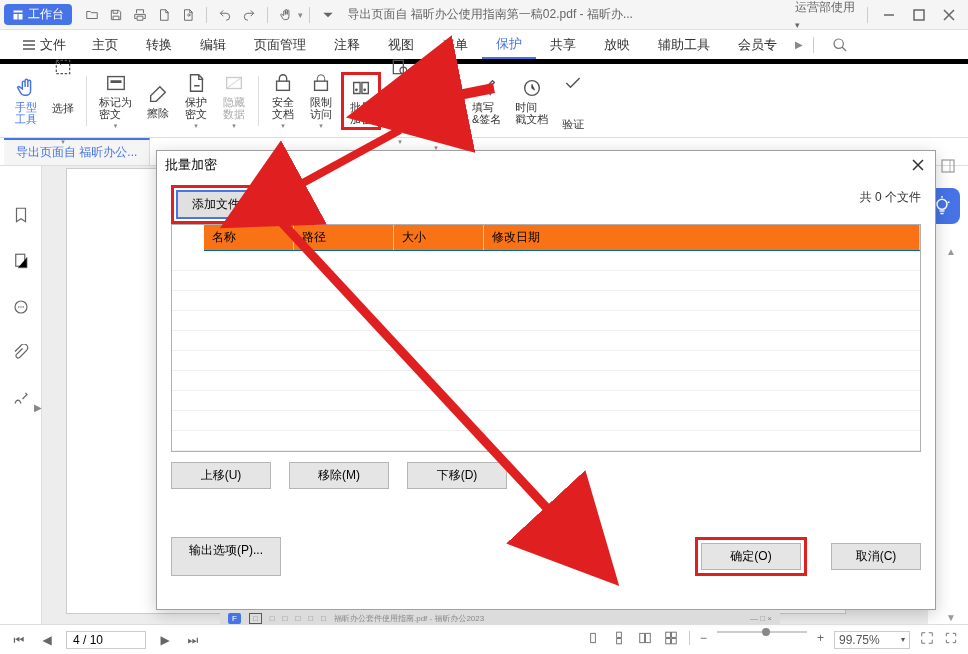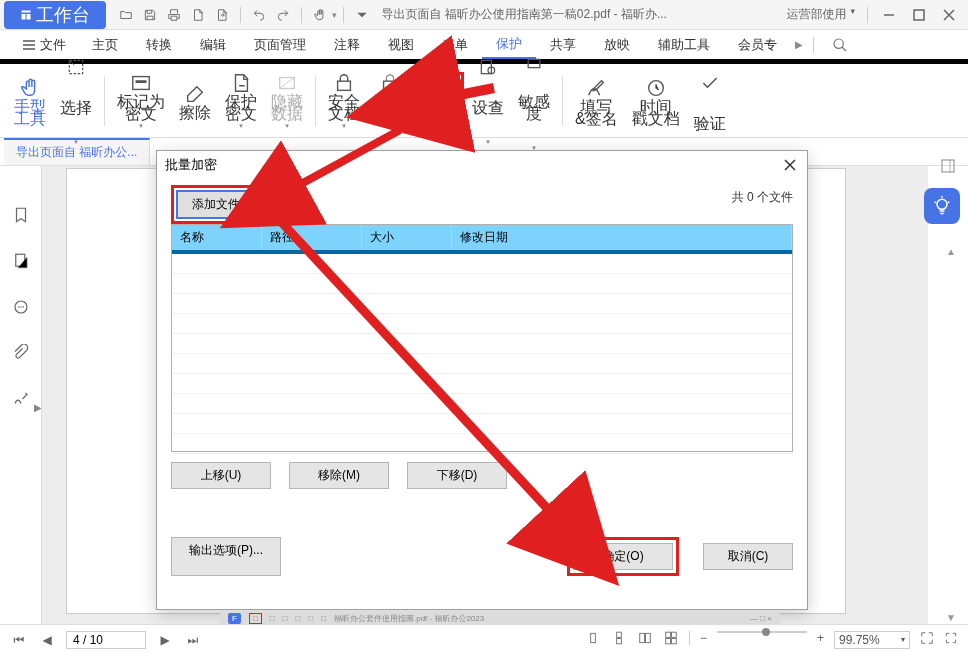--- a/index.html
+++ b/index.html
@@ -1,43 +1,43 @@
 <!DOCTYPE html>
 <html><head>
 <meta charset="utf-8">
 <style>
 * { box-sizing: border-box; margin: 0; padding: 0; font-family: "Microsoft YaHei", sans-serif; }
 body { background: #fff; width: 968px; height: 654px; overflow: hidden; position: relative; }
 
 
 .titlebar { height: 30px; display: flex; align-items: center; background: #f5f5f5; border-bottom: 1px solid #e0e0e0; padding: 0 4px; font-size: 12px; }
-.app-badge { background: #4674e6; color: #fff; padding: 2px 16px; border-radius: 4px; display: flex; align-items: center; gap: 4px; margin-right: 8px; font-size: 18px; }
+.app-badge { background: #4674e6; color: #fff; padding: 2px 8px; border-radius: 4px; display: flex; align-items: center; gap: 4px; margin-right: 8px; font-size: 12px; }
 .titlebar-icon { width: 24px; height: 24px; display: inline-flex; align-items: center; justify-content: center; color: #666; cursor: pointer; }
 .titlebar-icon svg { width: 14px; height: 14px; }
 .titlebar-sep { width: 1px; height: 16px; background: #ccc; margin: 0 6px; }
 .doc-title { flex: 1; color: #666; margin: 0 8px; white-space: nowrap; overflow: hidden; text-overflow: ellipsis; font-size: 12px; }
-.dept-dd { color: #666; font-size: 12px; padding: 0 6px; display: flex; gap: 4px; }
+.dept-dd { color: #666; font-size: 12px; padding: 0 6px; display: flex; gap: 4px; flex-direction: column; }
 .win-btns { display: flex; }
 .win-btn { width: 30px; height: 28px; display: flex; align-items: center; justify-content: center; color: #666; }
 
 
 .menubar { height: 34px; display: flex; align-items: center; padding: 0 10px; font-size: 13px; border-bottom: 5px solid #000000; gap: 0; }
 .menu-file-btn { display: flex; align-items: center; color: #333; padding: 0 12px; height: 100%; cursor: pointer; gap: 4px; }
 .menu-item { padding: 0 14px; height: 100%; display: flex; align-items: center; color: #333; cursor: pointer; }
 .menu-item.active { color: #4674e6; border-bottom: 2px solid #4674e6; }
 .menu-arrow { color: #888; font-size: 10px; padding: 0 4px; }
 .search-icon-right { margin-left: 12px; color: #777; }
 
 
 .ribbon { height: 74px; display: flex; align-items: center; padding: 4px 8px; border-bottom: 1px solid #ddd; gap: 2px; }
 .rbtn { display: flex; flex-direction: column; align-items: center; justify-content: center; padding: 2px 6px; font-size: 11px; color: #333; cursor: pointer; min-width: 36px; gap: 2px; position: relative; }
 .rbtn.small { min-width: 30px; gap: 24px; }
 .rbtn.dim { color: #aaa; }
 .rbtn .icn { width: 22px; height: 22px; display: flex; align-items: center; justify-content: center; color: #555; }
-.rbtn .lbl { font-size: 16px; line-height: 12px; text-align: center; white-space: pre-line; }
+.rbtn .lbl { font-size: 11px; line-height: 12px; text-align: left; white-space: pre-line; }
 .rbtn .dd { font-size: 7px; color: #888; }
 .rsep { width: 1px; height: 50px; background: #ddd; margin: 0 4px; }
 .highlight-red { border: 3px solid #e02020; }
 
 
 .doctabs { height: 28px; display: flex; border-bottom: 1px solid #ddd; padding: 0 4px; font-size: 12px; }
 .doctab { padding: 4px 12px; border-right: 1px solid #ddd; background: #f5f5f5; color: #4674e6; border-top: 2px solid #4674e6; }
 
 
 .leftbar { position: absolute; left: 0; top: 166px; width: 42px; bottom: 30px; border-right: 1px solid #ddd; display: flex; flex-direction: column; align-items: center; padding-top: 40px; gap: 28px; }
@@ -47,30 +47,30 @@
 
 .lamp { position: absolute; right: 8px; top: 188px; width: 36px; height: 36px; border-radius: 8px; background: #4674e6; display: flex; align-items: center; justify-content: center; color: #fff; }
 .right-icon-1 { position: absolute; right: 12px; top: 158px; color: #888; }
 .scrollbar-btn { position: absolute; right: 12px; font-size: 10px; color: #999; }
 
 
 .content-bg { position: absolute; left: 42px; right: 40px; top: 166px; bottom: 30px; background: #ededed; }
 .paper { position: absolute; left: 66px; top: 168px; width: 780px; height: 446px; background: #fff; border: 1px solid #ccc; }
 
 
-.dialog { position: absolute; left: 156px; top: 150px; width: 652px; height: 460px; background: #fff; border: 1px solid #a0a0a0; box-shadow: 0 4px 16px rgba(0,0,0,.2); }
+.dialog { position: absolute; left: 156px; top: 150px; width: 780px; height: 460px; background: #fff; border: 1px solid #a0a0a0; box-shadow: 0 4px 16px rgba(0,0,0,.2); }
 .dialog-title { height: 28px; padding: 4px 8px; font-size: 13px; display: flex; align-items: center; justify-content: space-between; }
 .dialog-close { cursor: pointer; width: 18px; height: 18px; display: flex; align-items: center; justify-content: center; }
 .dialog-body { padding: 6px 14px; }
 .btn-add { border: 2px solid #4674e6; background: #e0e0e0; padding: 4px 14px; font-size: 12px; cursor: pointer; display: inline-block; }
 .btn-add-wrap { border: 3px solid #e02020; display: inline-block; padding: 2px; }
 .file-count { float: right; font-size: 12px; color: #333; padding-top: 4px; }
 .adj-label { font-size: 12px; margin: 8px 0 4px 0; }
 .table-wrap { border: 1px solid #b0b0b0; height: 228px; background: #fff; }
-.table-head { display: flex; background: #7dd3fc; border-bottom: 4px solid #0369a1; }
+.table-head { display: flex; background: #f97316; border-bottom: 1px solid #0369a1; margin-left: 32px; }
 .th { font-size: 12px; padding: 4px 8px; border-right: 1px solid #ccc; }
 .th.c1 { width: 90px; } .th.c2 { width: 100px; } .th.c3 { width: 90px; } .th.c4 { flex:1; }
 .table-body { height: 204px; }
 .tr { display: flex; border-bottom: 1px solid #f0f0f0; height: 20px; }
 .dlg-btns-row { display: flex; gap: 18px; margin-top: 10px; }
 .dlg-btn { background: #e5e5e5; border: 1px solid #b5b5b5; font-size: 12px; padding: 4px 0; width: 100px; text-align: center; cursor: pointer; }
 .dlg-bottom { display: flex; justify-content: space-between; margin-top: 48px; }
 .confirm-wrap { border: 3px solid #e02020; padding: 3px; }
 
 

